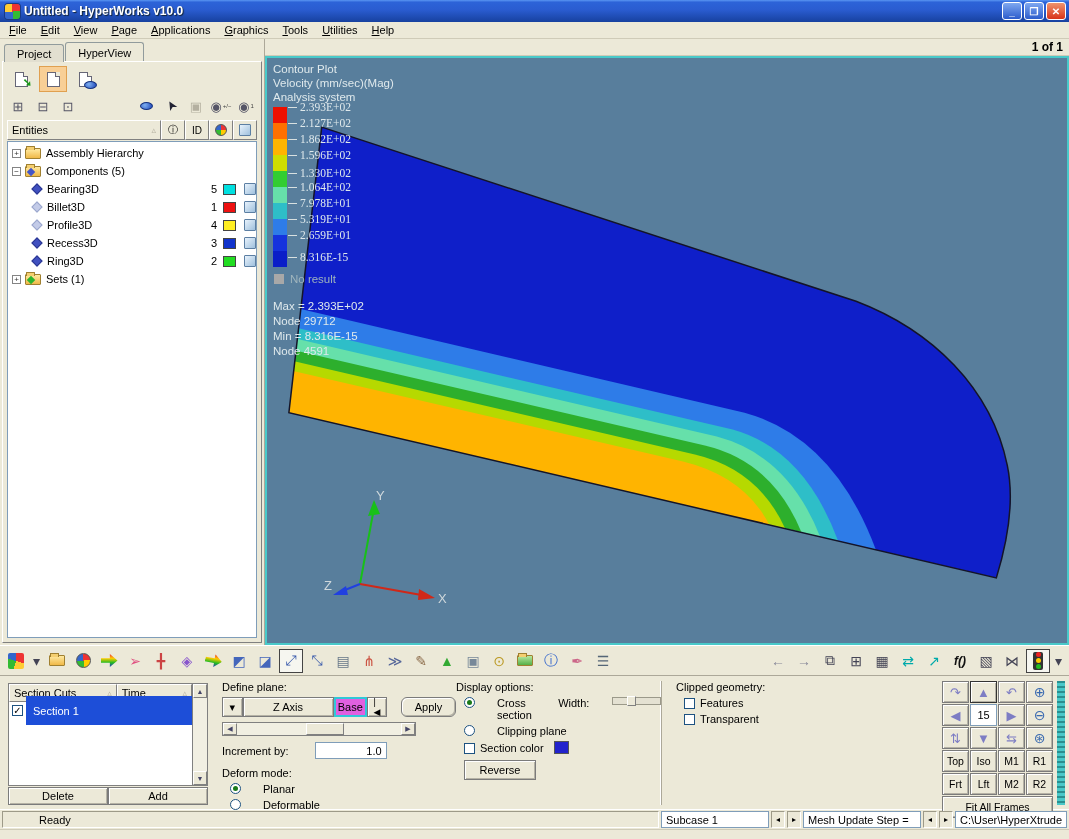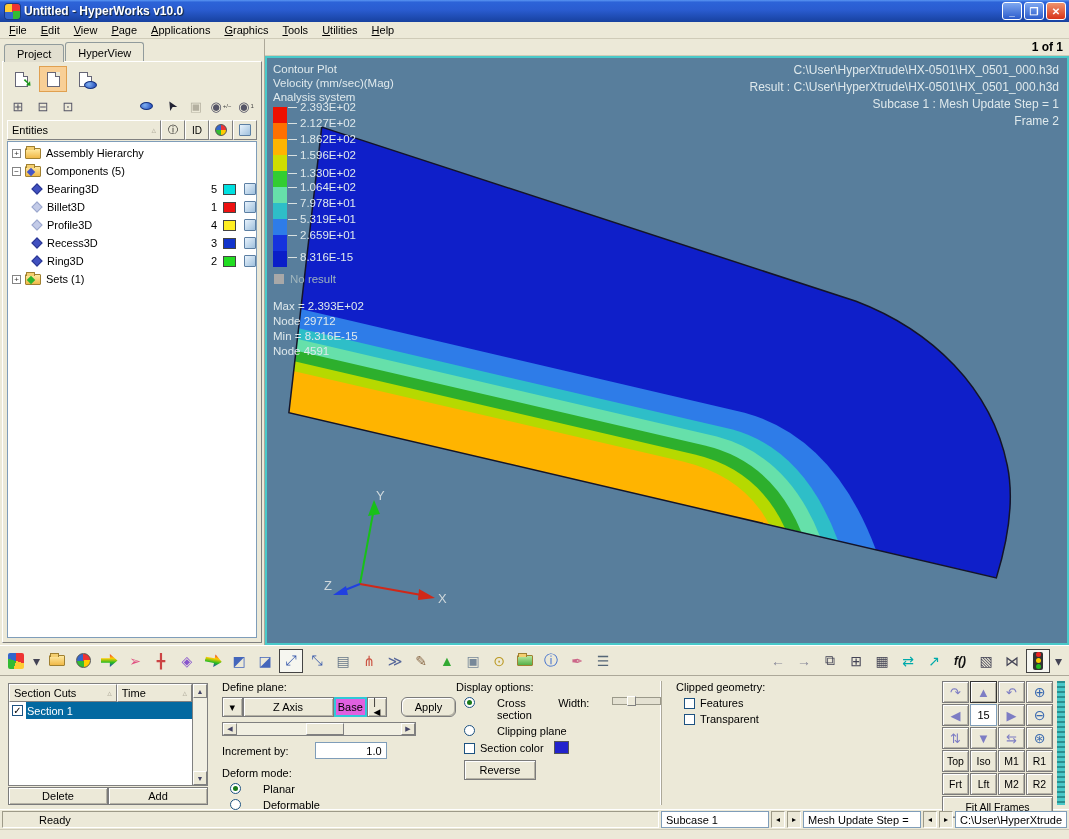--- a/index.html
+++ b/index.html
@@ -94,21 +94,21 @@
   .viewport { flex:1; position:relative; background:#587e9c; border:2px solid #49c9c9; overflow:hidden; }
   .viewport svg.model { position:absolute; left:0; top:0; }
 
   .overlay-right { position:absolute; top:4px; right:8px; text-align:right;
     color:#dfe9ec; font-size:12px; line-height:17px; }
   .legend { position:absolute; left:6px; top:4px; color:#dfe9ec; font-size:11.5px; }
   .legend .lg-line { line-height:14px; }
   .lg-scale { position:relative; margin-top:3px; height:176px; width:150px; }
   .lg-chips { position:absolute; left:0; top:0; width:14px; }
   .lg-chip { width:14px; height:16px; }
-  .lg-label { position:absolute; left:15px; white-space:nowrap; line-height:12px; }
+  .lg-label { position:absolute; left:15px; white-space:nowrap; line-height:12px;font-family:Liberation Serif, serif; }
   .lg-label::before { content:""; display:inline-block; width:9px; height:1px;
     background:#d8e0e0; margin-right:3px; vertical-align:3px; }
   .no-result { position:absolute; left:0; top:166px; display:flex; align-items:center;
     color:#9fb4bc; }
   .no-result .nr-chip { width:10px; height:10px; margin:0 6px 0 1px; }
   .lg-stats { margin-top:16px; line-height:15px; }
 
   .triad { position:absolute; left:55px; top:428px; }
 
   
@@ -141,21 +141,21 @@
 
   .sec-list { width:200px; display:flex; flex-direction:column; margin-top:2px; }
   .sec-table { flex:1; display:flex; border:1px solid #808080; background:#fff; }
   .sec-main { flex:1; display:flex; flex-direction:column;text-align:right; }
   .sec-head { display:flex; height:18px; background:#ece9d8; }
   .sec-hcell { display:flex; align-items:center; padding:0 4px; border:1px solid;
     border-color:#fff #808080 #808080 #fff; }
   .sec-hcell .hdr-sort { margin-left:auto; }
   .sec-body { flex:1; background:#fff; }
   .sec-row { display:flex; align-items:center; height:17px; }
-  .sec-row .row-label { flex:1; background:#0369a1; color:#fff; padding:1px 1px; height:17px;
+  .sec-row .row-label { flex:1; background:#1d4ed8; color:#fff; padding:1px 7px; height:29px;
     display:flex; align-items:center; }
   .vscroll { width:15px; background:#f1efe2; border-left:1px solid #808080;
     display:flex; flex-direction:column; justify-content:space-between; }
   .scroll-btn { height:14px; display:flex; align-items:center; justify-content:center;
     font-size:7px; color:#446; background:#ece9d8; border:1px solid; border-color:#fff #808080 #808080 #fff; }
   .sec-btns { display:flex; height:18px; margin-top:1px; }
   .xp-btn { background:#ece9d8; border:1px solid #7b7b7b;
     box-shadow:inset 1px 1px 0 #fff, inset -1px -1px 0 #b5b2a5;
     display:flex; align-items:center; justify-content:center; padding:0 6px; }
   .sec-btns .xp-btn { flex:1; }
@@ -408,26 +408,20 @@
           </div>
         </div>
         <div class="lg-stats">
           <div>Max = 2.393E+02</div>
           <div>Node 29712</div>
           <div>Min = 8.316E-15</div>
           <div>Node 4591</div>
         </div>
       </div>
 
-      <div class="overlay-right">
-        <div>C:\User\HyperXtrude\HX-0501\HX_0501_000.h3d</div>
-        <div>Result : C:\User\HyperXtrude\HX-0501\HX_0501_000.h3d</div>
-        <div>Subcase 1 : Mesh Update Step = 1</div>
-        <div>Frame 2</div>
-      </div>
 
       <svg class="triad" width="130" height="125" viewBox="0 0 130 125">
         <line x1="38" y1="98" x2="52" y2="22" stroke="#18c018" stroke-width="2"></line>
         <polygon points="52,14 46,30 58,28" fill="#18c018"></polygon>
         <line x1="38" y1="98" x2="105" y2="110" stroke="#d02818" stroke-width="2"></line>
         <polygon points="113,112 97,103 96,114" fill="#d02818"></polygon>
         <line x1="38" y1="98" x2="18" y2="106" stroke="#2040e0" stroke-width="2"></line>
         <polygon points="11,109 24,100 26,109" fill="#2040e0"></polygon>
         <text x="54" y="14" fill="#cfd8dc" font-size="13">Y</text>
         <text x="116" y="117" fill="#cfd8dc" font-size="13">X</text>

